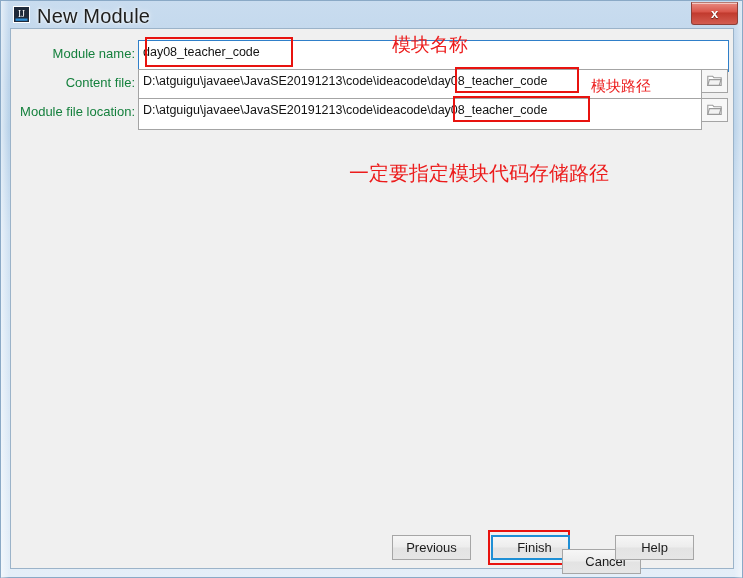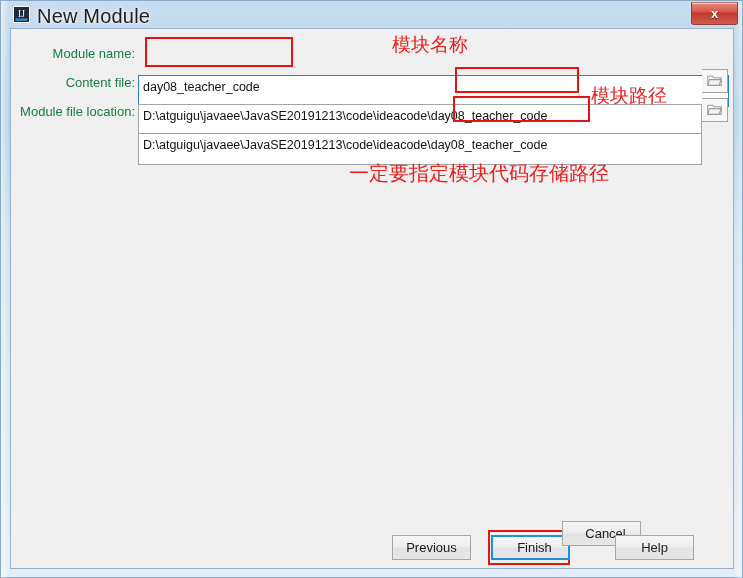--- a/index.html
+++ b/index.html
@@ -124,21 +124,20 @@
     position: absolute;
     box-sizing: border-box;
     height: 32px;
     background: #ffffff;
     font-size: 12.5px;
     color: #121212;
     line-height: 22px;
     padding: 0 4px;
     white-space: nowrap;
     overflow: hidden;
-    margin-top: 35px;
   }
   
   #input-module-name {
     left: 127px; top: 11px;
     width: 591px;
     border: 1px solid #2f7fc9;
   }
   #input-content-root {
     left: 127px; top: 40px;
     width: 564px;
@@ -185,21 +184,21 @@
 
   
   .annot-text {
     position: absolute;
     color: #ec1c1c;
     font-family: "DejaVu Sans", sans-serif;
     font-weight: normal;
     white-space: nowrap;
   }
   #annot-module-name-text { left: 381px; top: 3px;  font-size: 19px; }
-  #annot-module-path-text { left: 580px; top: 54px; font-size: 19px; }
+  #annot-module-path-text { left: 580px; top: 48px; font-size: 15px; }
   #annot-note-text        { left: 338px; top: 131px; font-size: 20px; }
 
   
   .dialog-button {
     position: absolute;
     box-sizing: border-box;
     height: 25px;
     background: linear-gradient(180deg, #f6f6f6 0%, #ededed 48%, #e3e3e3 52%, #e6e6e6 100%);
     border: 1px solid #a6a6a6;
     font-size: 13px;
@@ -209,21 +208,21 @@
     justify-content: center;
     cursor: default;
     font-family: "Liberation Sans", sans-serif;
   }
   #btn-previous { left: 381px; top: 506px; width: 79px; }
   #btn-finish   {
     left: 480px; top: 506px; width: 79px;
     border: 2px solid #1e8fd5;
     padding-left: 8px;
   }
-  #btn-cancel   { left: 551px; top: 492px; width: 79px; padding-left: 8px; }
+  #btn-cancel   { left: 551px; top: 520px; width: 79px; padding-left: 8px; }
   #btn-help     { left: 604px; top: 506px; width: 79px; }
 </style>
 </head>
 <body>
 
 <div id="window">
 
   <div id="frame-edge-left"></div>
   <div id="frame-edge-right"></div>
 

